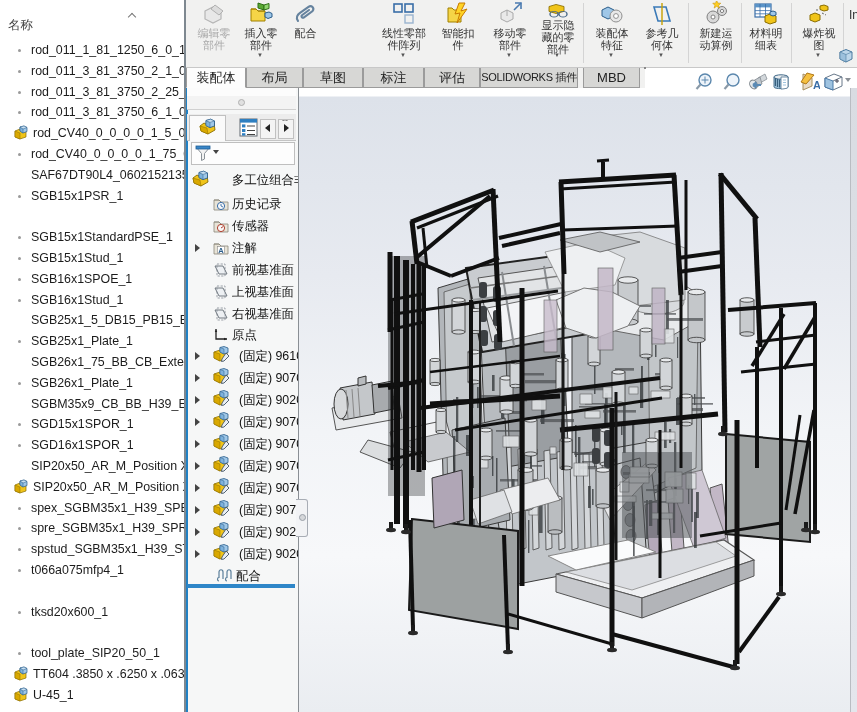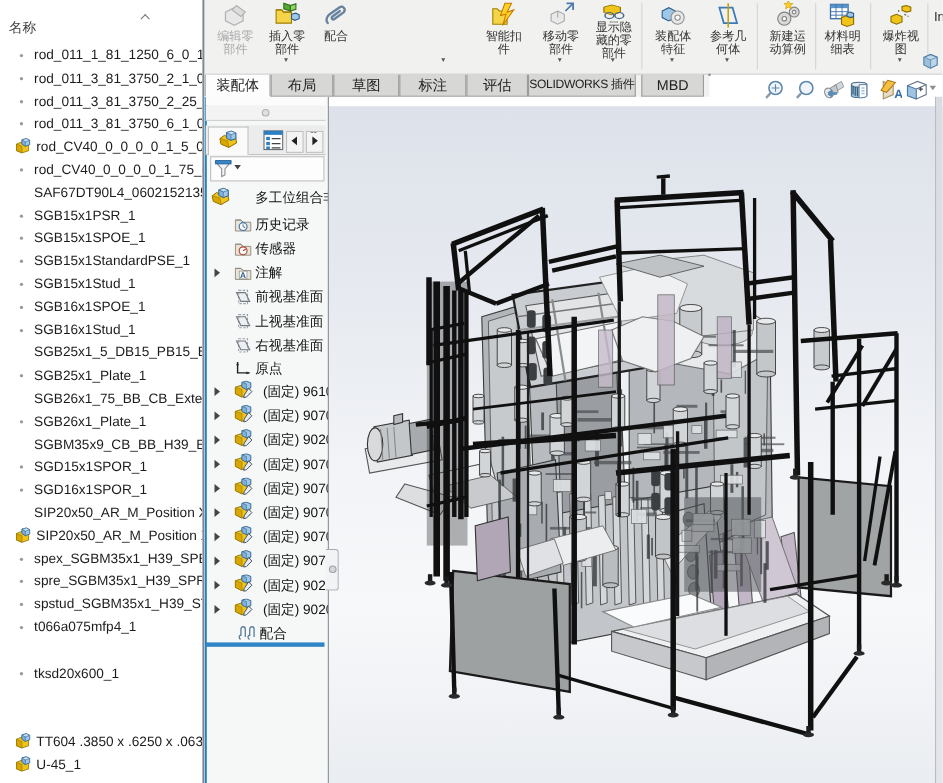--- a/index.html
+++ b/index.html
@@ -67,24 +67,20 @@
         <div class="dot"></div>
         <div class="txt" style="left:31px">rod_CV40_0_0_0_0_1_75_0_1</div>
       </div>
 <div class="frow" style="top:164.8px">
         <div class="txt" style="left:31px">SAF67DT90L4_06021521354</div>
       </div>
 <div class="frow" style="top:185.6px">
         <div class="dot"></div>
         <div class="txt" style="left:31px">SGB15x1PSR_1</div>
       </div>
-<div class="frow" style="top:206.4px">
-        <div class="dot"></div>
-        <div class="txt" style="left:31px">SGB15x1SPOE_1</div>
-      </div>
 <div class="frow" style="top:227.2px">
         <div class="dot"></div>
         <div class="txt" style="left:31px">SGB15x1StandardPSE_1</div>
       </div>
 <div class="frow" style="top:248.0px">
         <div class="dot"></div>
         <div class="txt" style="left:31px">SGB15x1Stud_1</div>
       </div>
 <div class="frow" style="top:268.8px">
         <div class="dot"></div>
@@ -145,20 +141,24 @@
         <div class="txt" style="left:31px">spstud_SGBM35x1_H39_ST</div>
       </div>
 <div class="frow" style="top:560.0px">
         <div class="dot"></div>
         <div class="txt" style="left:31px">t066a075mfp4_1</div>
       </div>
 <div class="frow" style="top:601.6px">
         <div class="dot"></div>
         <div class="txt" style="left:31px">tksd20x600_1</div>
       </div>
+<div class="frow" style="top:643.2px">
+        <div class="dot"></div>
+        <div class="txt" style="left:31px">tool_plate_SIP20_50_1</div>
+      </div>
 <div class="frow" style="top:664.0px">
         <svg style="position:absolute;left:13px;top:2px" width="16" height="16" viewBox="0 0 16 16">
 <path d="M2 6 L7 4 L13 6 L13 12 L7 14 L2 12 Z" fill="#f0c419" stroke="#8a6d00" stroke-width="0.7"></path>
 <path d="M2 6 L7 8 L7 14 L2 12 Z" fill="#d9a800" stroke="#8a6d00" stroke-width="0.5"></path>
 <path d="M7 2 L11 1 L14 2.5 L14 6.5 L10 8 L7 6 Z" fill="#9fc7e8" stroke="#2a5d8a" stroke-width="0.7"></path>
 <path d="M7 2 L10 3.5 L10 8 L7 6 Z" fill="#7fb2dc" stroke="#2a5d8a" stroke-width="0.5"></path>
 <path d="M7 2 L11 1 L14 2.5 L10 4 Z" fill="#c8e0f2" stroke="#2a5d8a" stroke-width="0.5"></path>
 </svg>
         <div class="txt" style="left:33px">TT604 .3850 x .6250 x .063</div>
       </div>
@@ -193,20 +193,29 @@
           </svg></span>
         <div>插入零</div>
         <div>部件</div>
       </div>
 <div class="rarrow" style="left:71px;top:52px">▼</div>
 <div class="rbtn" style="left:104px;width:31px">
         <span class="ric" style="width:26px;height:26px;margin-top:1px"><svg width="26" height="26" viewBox="0 0 26 26" preserveAspectRatio="none">
             <path d="M5 20 C2.5 17 4.5 13.5 7 11.8 L15.5 5.8 C18.5 3.7 21.8 7 19.6 10 L11 16.3 C9.5 17.4 7.6 15.5 9 14.2 L16 9" fill="none" stroke="#66839e" stroke-width="2.1" stroke-linecap="round"></path>
           </svg></span>
         <div>配合</div>
+      </div>
+<div class="rbtn" style="left:190px;width:56px">
+        <span class="ric" style="width:26px;height:26px;margin-top:1px"><svg width="26" height="26" viewBox="0 0 26 26" preserveAspectRatio="none">
+            <rect x="3" y="3" width="8" height="8" fill="none" stroke="#3a6ea8" stroke-width="1.6"></rect>
+            <rect x="14" y="3" width="8" height="8" fill="none" stroke="#3a6ea8" stroke-width="1.6"></rect>
+            <rect x="14" y="14" width="8" height="8" fill="none" stroke="#9ab4cf" stroke-width="1.4"></rect>
+          </svg></span>
+        <div>线性零部</div>
+        <div>件阵列</div>
       </div>
 <div class="rarrow" style="left:214px;top:52px">▼</div>
 <div class="rbtn" style="left:250px;width:44px">
         <span class="ric" style="width:26px;height:26px;margin-top:1px"><svg width="26" height="26" viewBox="0 0 26 26" preserveAspectRatio="none">
             <path d="M3 7 L3 21 L16 21 L16 9 L9 9 L7 7 Z" fill="#f5d547" stroke="#a08000"></path>
             <path d="M14 2 L20 2 L16 10 L22 8 L12 22 L15 12 L10 13 Z" fill="#ffd324" stroke="#c87a00" stroke-width="1"></path>
           </svg></span>
         <div>智能扣</div>
         <div>件</div>
       </div>

